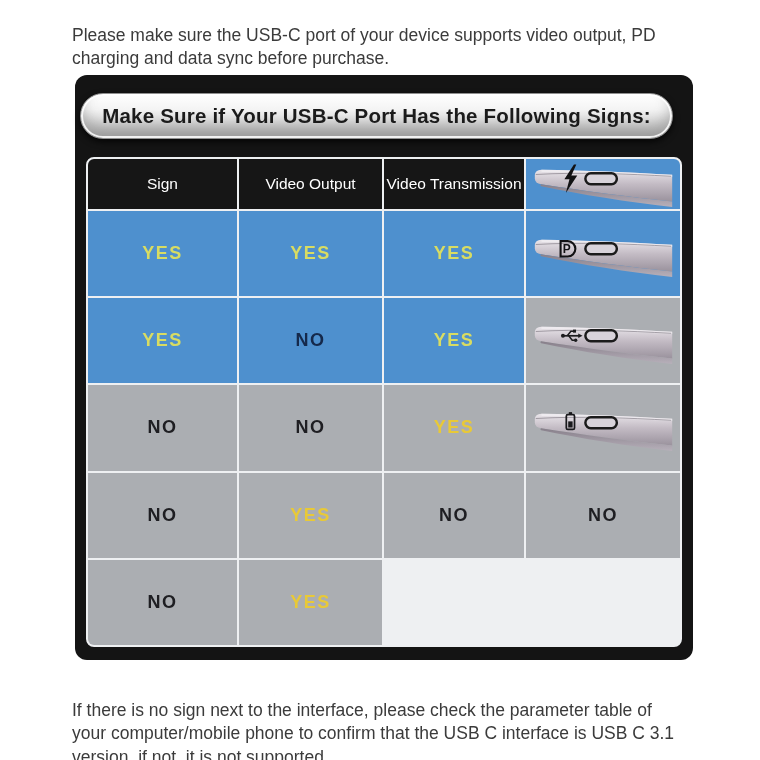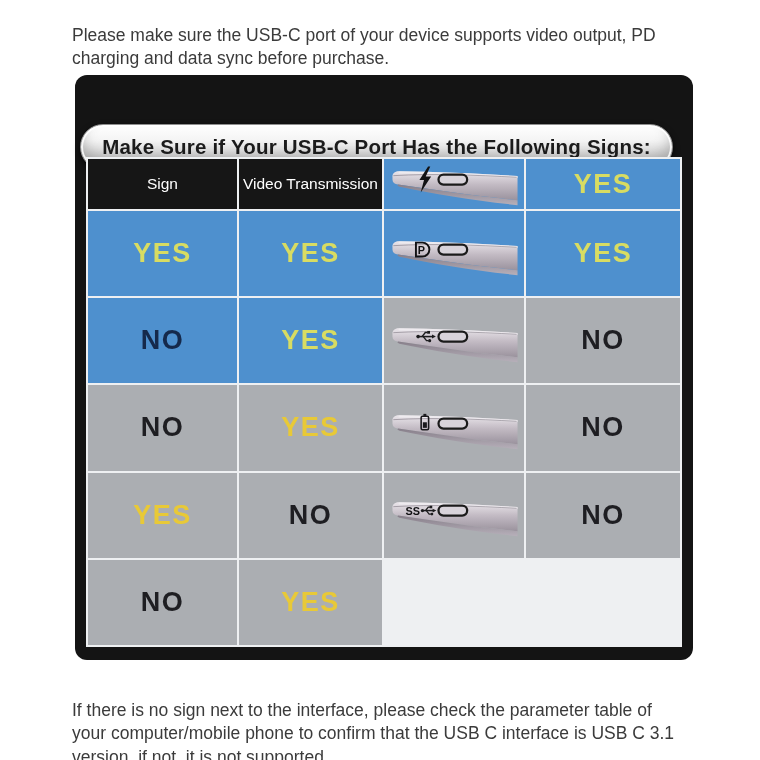--- a/index.html
+++ b/index.html
@@ -18,40 +18,40 @@
     position:absolute; left:75px; top:75px; width:618px; height:585px;
     background:#141414; border-radius:12px;
   }
 
   .banner {
     position:absolute; left:5px; right:20px; top:18px; height:46px;
     border-radius:24px;
     background:linear-gradient(180deg,#ffffff 0%,#f4f4f4 35%,#d6d6d6 72%,#bdbdbd 100%);
     border:1px solid #8f8f8f;
     box-shadow: inset 0 0 0 2px rgba(255,255,255,.85), inset 0 -12px 14px rgba(110,110,110,.45), 0 3px 6px rgba(0,0,0,.75);
-    display:flex; align-items:center; justify-content:center;margin-top:31px;
+    display:flex; align-items:center; justify-content:center;
   }
   .banner-text { font-weight:bold; font-size:20.5px; color:#1b1b1b; letter-spacing:.2px; }
 
   .table {
     position:absolute; left:11px; right:11px; top:82px; bottom:13px;
     display:grid;
     grid-template-columns:151fr 145fr 142fr 156fr;
     grid-template-rows:50px repeat(5, 1fr);
     gap:2px;
     background:#eef0f2;
     border:2px solid #eef0f2;
-    border-radius:0;
+    border-radius:8px;
     overflow:hidden;
   }
   .cell { display:flex; align-items:center; justify-content:center; overflow:hidden; }
   .hcell { background:#161616; color:#ffffff; font-size:15.5px; }
   .row-blue { background:#4E90CE; }
   .row-gray { background:#ABAEB2; }
-  .val { font-weight:bold; font-size:27px; letter-spacing:1.5px; }
+  .val { font-weight:bold; font-size:18px; letter-spacing:1.5px; }
   .row-blue .yes, .row-blue.yes { color:#D8DC62; }
   .row-blue .no,  .row-blue.no  { color:#15294B; }
   .row-gray .yes, .row-gray.yes { color:#E8C937; }
   .row-gray .no,  .row-gray.no  { color:#1E1E22; }
 
   .signcell svg { width:93%; height:auto; display:block; }
   .defs-svg { position:absolute; width:0; height:0; overflow:hidden; }
 </style>
 </head>
 <body>
@@ -83,20 +83,21 @@
 
   <div class="panel">
 
     <div class="banner">
       <span class="banner-text">Make Sure if Your USB-C Port Has the Following Signs:</span>
     </div>
 
     <div class="table">
 
       <div class="cell hcell">Sign</div>
+      <div class="cell hcell">Video Output</div>
       <div class="cell hcell">Video Transmission</div>
 
       <div class="cell row-blue signcell">
         <svg viewBox="0 0 150 62">
           <use href="#laptop-base"></use>
           <g>
             <polygon points="45,11 35,26.5 40.3,26.5 36.5,41 48.5,22.5 42.3,22.5 47.5,11" fill="#121214"></polygon>
           </g>
         </svg>
       </div>
@@ -142,37 +143,20 @@
             <rect x="37" y="17.5" width="8.6" height="15.5" rx="1.6" fill="none" stroke="#1a1a1d" stroke-width="1.8"></rect>
             <rect x="39.6" y="14.8" width="3.4" height="2.4" fill="#1a1a1d"></rect>
             <rect x="39" y="24.5" width="4.6" height="6.4" fill="#1a1a1d"></rect>
           </g>
         </svg>
       </div>
       <div class="cell row-gray val no">NO</div>
       <div class="cell row-gray val yes">YES</div>
       <div class="cell row-gray val no">NO</div>
 
-      <div class="cell row-gray signcell">
-        <svg viewBox="0 0 150 62">
-          <use href="#laptop-base"></use>
-          <g>
-            <text x="19" y="30.8" font-size="12.5" font-weight="bold" fill="#121214">SS</text>
-            <g stroke="#1c1c1e" fill="none">
-              <circle cx="38.5" cy="26" r="1.9" fill="#1c1c1e" stroke="none"></circle>
-              <line x1="38.5" y1="26" x2="51" y2="26" stroke-width="1.7"></line>
-              <polygon points="54.5,26 50.2,23.9 50.2,28.1" fill="#1c1c1e" stroke="none"></polygon>
-              <path d="M42,26 L45.2,22 H47.2" stroke-width="1.5"></path>
-              <rect x="46.8" y="20.4" width="3" height="3" fill="#1c1c1e" stroke="none"></rect>
-              <path d="M43,26 L46.2,30 H48.2" stroke-width="1.5"></path>
-              <circle cx="49.4" cy="30" r="1.6" fill="#1c1c1e" stroke="none"></circle>
-            </g>
-          </g>
-        </svg>
-      </div>
       <div class="cell row-gray val no">NO</div>
       <div class="cell row-gray val no">NO</div>
       <div class="cell row-gray val yes">YES</div>
 
     </div>
   </div>
 
   <p class="note bottom-note">If there is no sign next to the interface, please check the parameter table of your computer/mobile phone to confirm that the USB C interface is USB C 3.1 version, if not, it is not supported</p>
 
 </div>

